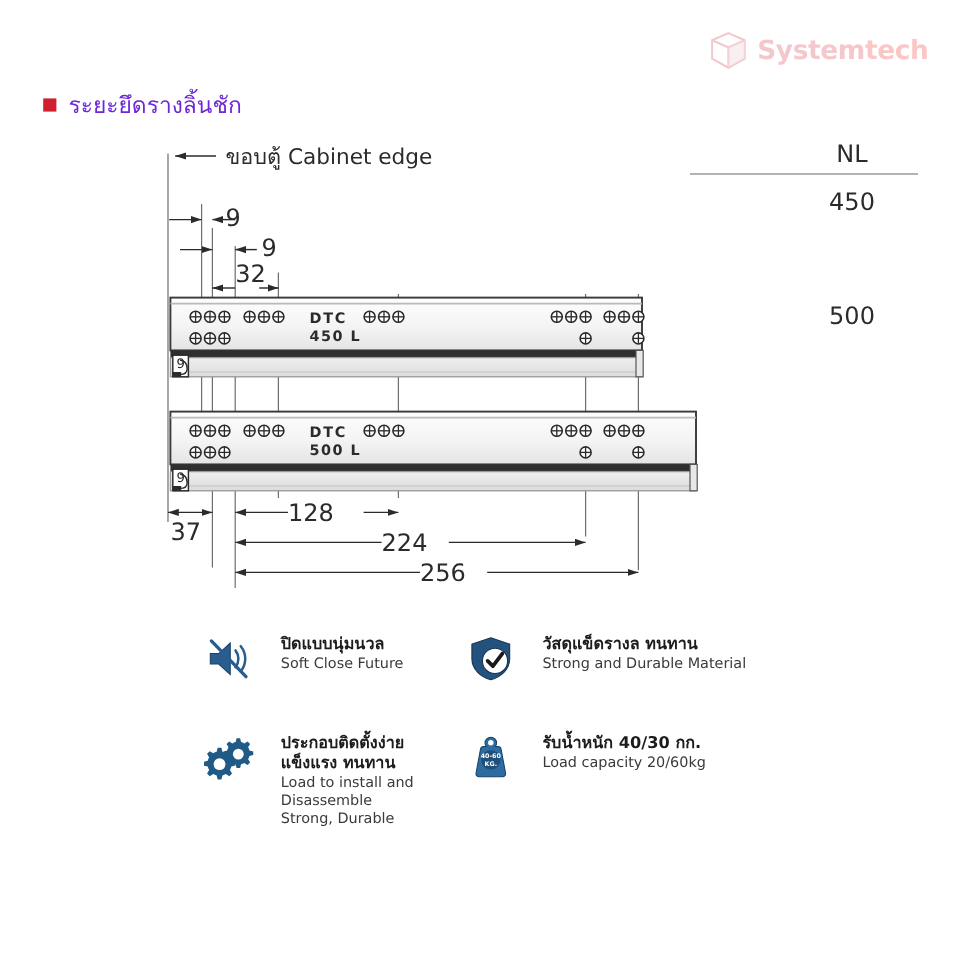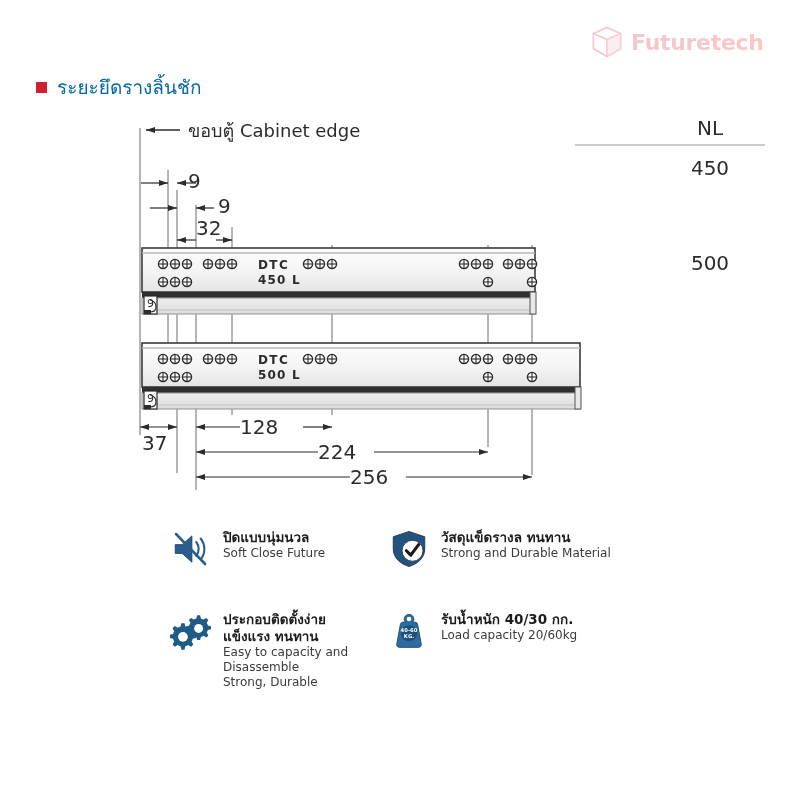--- a/index.html
+++ b/index.html
@@ -51,21 +51,21 @@
     align-items: center;
     gap: 10px;
   }
   .heading-bullet {
     width: 11px; height: 11px;
     background: #d0202f;
     display: block;
   }
   .heading-text {
     font-size: 19px;
-    color: #0369a1;
+    color: #6d28d9;
     white-space: nowrap;
   }
 
   
   #drawing {
     position: absolute;
     left: 0;
     top: 95px;
     width: 800px;
     height: 410px;
@@ -82,21 +82,21 @@
     top: 528px;
     width: 470px;
     display: grid;
     grid-template-columns: 218px 250px;
     grid-template-rows: 82px auto;
     column-gap: 0px;
   }
   .feature {
     display: flex;
     align-items: flex-start;
-    gap: 11px;
+    gap: 22px;
   }
   .feature-icon {
     width: 42px;
     height: 42px;
     flex: 0 0 42px;
     display: block;
   }
   .feature-body { padding-top: 1px; }
   .feat-th {
     font-size: 13.5px;
@@ -118,21 +118,21 @@
 <div id="page">
 
   <div class="logo">
     <svg class="logo-mark" viewBox="0 0 40 40">
       <polygon points="20,3 36,10 36,28 20,37 4,28 4,10" fill="#ffffff" stroke="#d94a5a" stroke-width="2"></polygon>
       <polyline points="4,10 20,17 36,10" fill="none" stroke="#d94a5a" stroke-width="2"></polyline>
       <line x1="20" y1="17" x2="20" y2="37" stroke="#d94a5a" stroke-width="2"></line>
       <polygon points="20,17 36,10 36,28 20,37" fill="#e6a0aa" opacity="0.55"></polygon>
     </svg>
     <div class="logo-text">
-      <span class="t1">Future</span><span class="t2">tech</span>
+      <span class="t1">System</span><span class="t2">tech</span>
     </div>
   </div>
 
   <div class="heading">
     <span class="heading-bullet"></span>
     <span class="heading-text">ระยะยึดรางลิ้นชัก</span>
   </div>
 
   <svg id="drawing" viewBox="0 0 800 410">
     <defs>
@@ -361,21 +361,21 @@
         </g>
         <circle cx="32.7" cy="21.1" r="5.1" fill="#ffffff"></circle>
         <g fill="#1f5b86">
           <path d="M13,18 l3.6,0 l0.95,3.9 a9.6,9.6 0 0 1 3.2,1.35 l3.4,-2 l2.55,2.55 l-2,3.4 a9.6,9.6 0 0 1 1.35,3.2 l3.9,0.95 l0,3.6 l-3.9,0.95 a9.6,9.6 0 0 1 -1.35,3.2 l2,3.4 l-2.55,2.55 l-3.4,-2 a9.6,9.6 0 0 1 -3.2,1.35 l-0.95,3.9 l-3.6,0 l-0.95,-3.9 a9.6,9.6 0 0 1 -3.2,-1.35 l-3.4,2 l-2.55,-2.55 l2,-3.4 a9.6,9.6 0 0 1 -1.35,-3.2 l-3.9,-0.95 l0,-3.6 l3.9,-0.95 a9.6,9.6 0 0 1 1.35,-3.2 l-2,-3.4 l2.55,-2.55 l3.4,2 a9.6,9.6 0 0 1 3.2,-1.35 Z" transform="translate(0,-3)"></path>
         </g>
         <circle cx="14.8" cy="30.7" r="5.6" fill="#ffffff"></circle>
       </svg>
       <div class="feature-body">
         <div class="feat-th">ประกอบติดตั้งง่าย</div>
         <div class="feat-th">แข็งแรง ทนทาน</div>
-        <div class="feat-en">Easy to capacity and</div>
+        <div class="feat-en">Load to install and</div>
         <div class="feat-en">Disassemble</div>
         <div class="feat-en">Strong, Durable</div>
       </div>
     </div>
 
     <div class="feature">
       <svg class="feature-icon" viewBox="0 0 48 48">
         <path d="M24,5 a5.5,5.5 0 0 1 5.5,5.5 a5.5,5.5 0 0 1 -1.2,3.4 l2.6,0 a3,3 0 0 1 2.9,2.3 L38,39 a3,3 0 0 1 -2.9,3.7 L12.9,42.7 A3,3 0 0 1 10,39 L14.2,16.2 a3,3 0 0 1 2.9,-2.3 l2.6,0 a5.5,5.5 0 0 1 -1.2,-3.4 A5.5,5.5 0 0 1 24,5 Z" fill="#2c6ca0" stroke="#174268" stroke-width="1"></path>
         <circle cx="24" cy="10.3" r="2.6" fill="#ffffff"></circle>
         <circle cx="24" cy="26.5" r="9.2" fill="#1d4f79"></circle>

